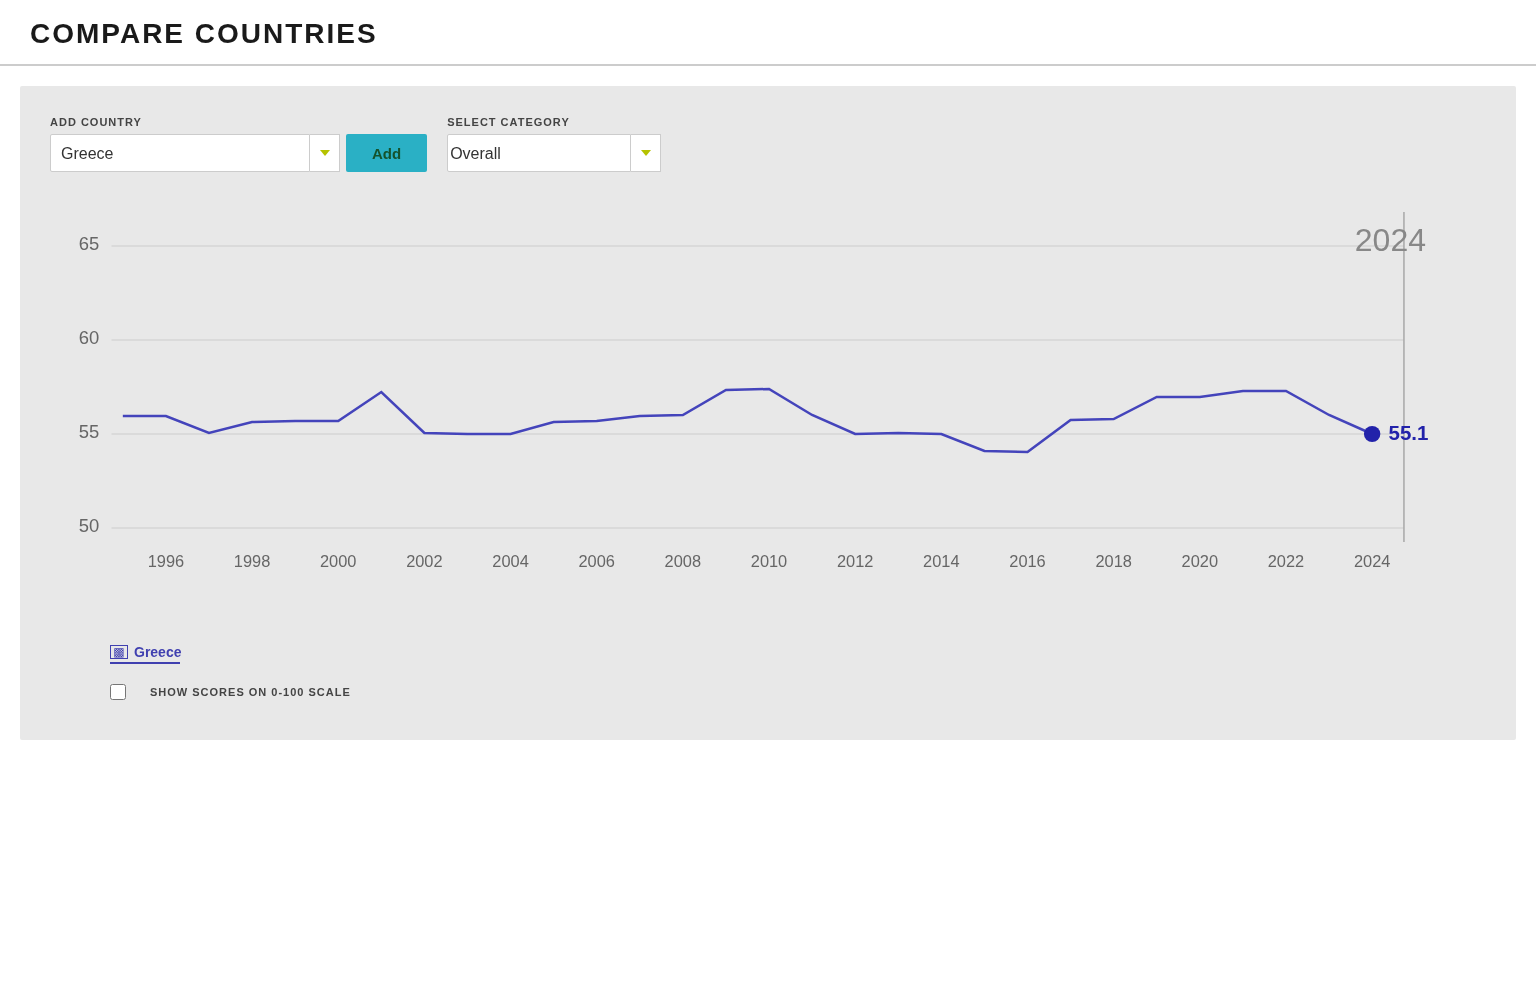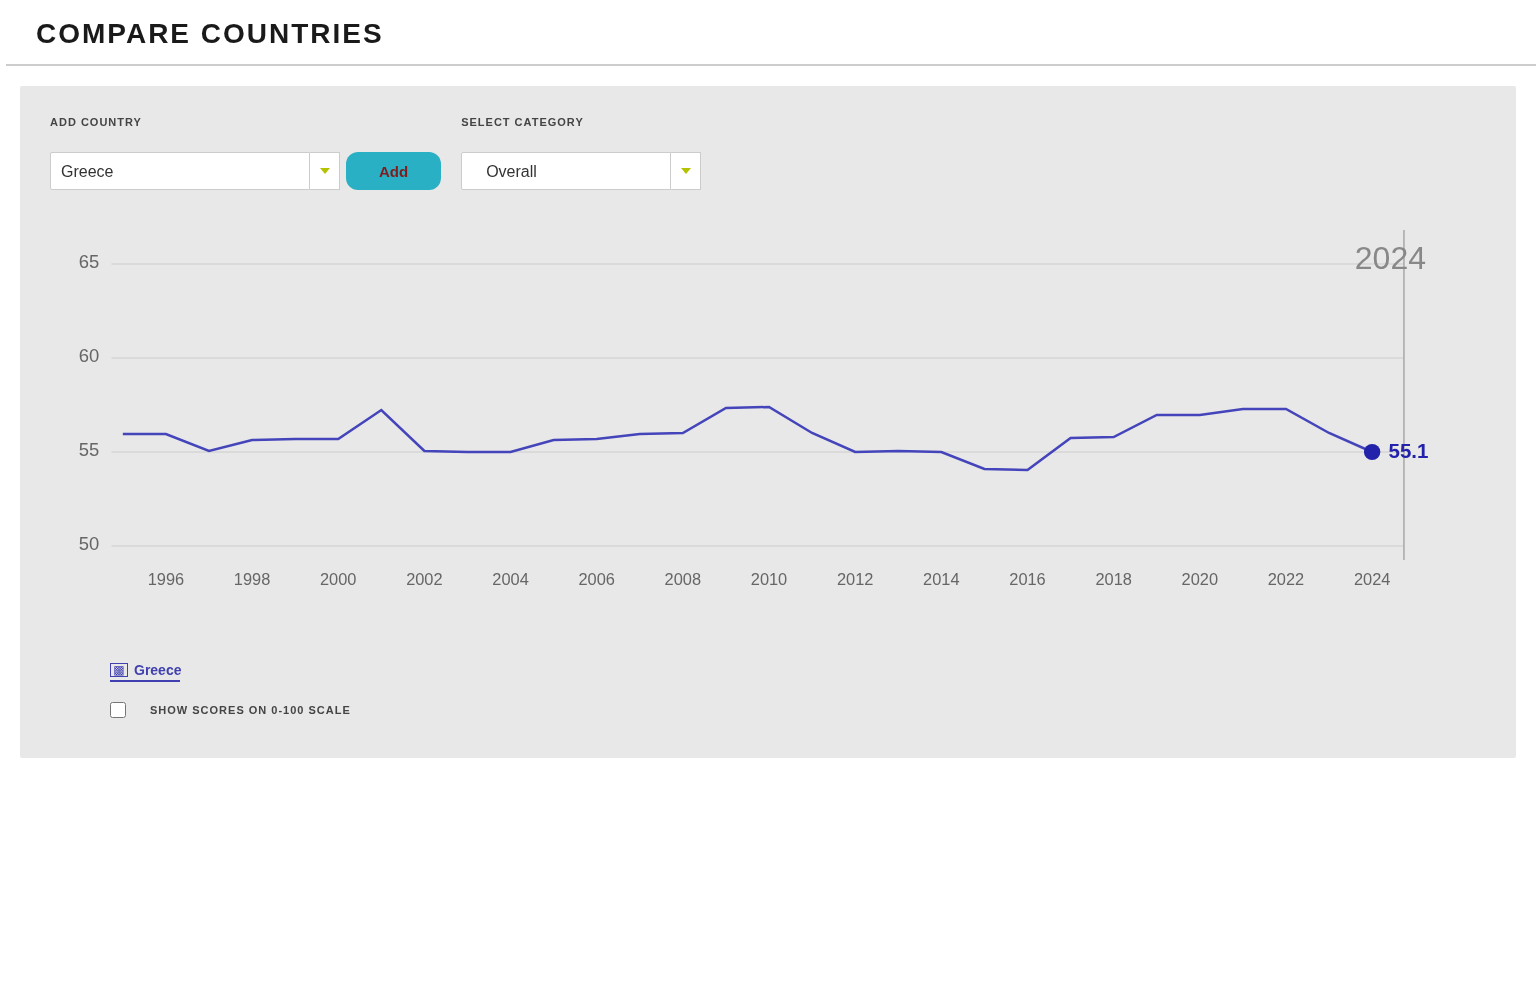--- a/index.html
+++ b/index.html
@@ -4,21 +4,20 @@
   <style>
     * { box-sizing: border-box; margin: 0; padding: 0; }
     body {
       background: #fff;
       font-family: Arial, sans-serif;
       color: #222;
     }
     .page-header {
       padding: 18px 22px 14px 30px;
       border-bottom: 2px solid #ccc;
-      margin-left: 6px;
     }
     .page-title {
       font-size: 28px;
       font-weight: 700;
       letter-spacing: 2px;
       color: #1a1a1a;
     }
     .main-content {
       background: #e8e8e8;
       margin: 20px 20px;
@@ -27,21 +26,21 @@
     }
     .controls-row {
       display: flex;
       align-items: flex-end;
       gap: 20px;
       margin-bottom: 30px;
     }
     .control-group {
       display: flex;
       flex-direction: column;
-      gap: 24px;
+      gap: 6px;
     }
     .control-label {
       font-size: 11px;
       font-weight: 700;
       letter-spacing: 1px;
       color: #444;
       text-transform: uppercase;
     }
     .country-input-row {
       display: flex;
@@ -75,41 +74,41 @@
     }
     .dropdown-arrow-btn .arrow {
       width: 0;
       height: 0;
       border-left: 5px solid transparent;
       border-right: 5px solid transparent;
       border-top: 6px solid #b5c200;
     }
     .add-btn {
       height: 38px;
-      padding: 0 33px;
+      padding: 0 26px;
       background: #2ab0c5;
-      color: #7f1d1d;
+      color: #14532d;
       border: none;
       font-size: 15px;
       font-weight: 600;
       cursor: pointer;
-      border-radius: 12px;
+      border-radius: 2px;
       margin-left: 6px;
     }
     .category-select-wrap {
       display: flex;
       align-items: center;
       gap: 0;
     }
     .category-select {
-      width: 210px;
+      width: 184px;
       height: 38px;
       border: 1px solid #ccc;
       background: #fff;
-      padding: 0 24px;
+      padding: 0 2px;
       font-size: 16px;
       color: #333;
       appearance: none;
       -webkit-appearance: none;
       cursor: pointer;
       border-radius: 2px 0 0 2px;
     }
     .chart-area {
       position: relative;
       background: #e8e8e8;

